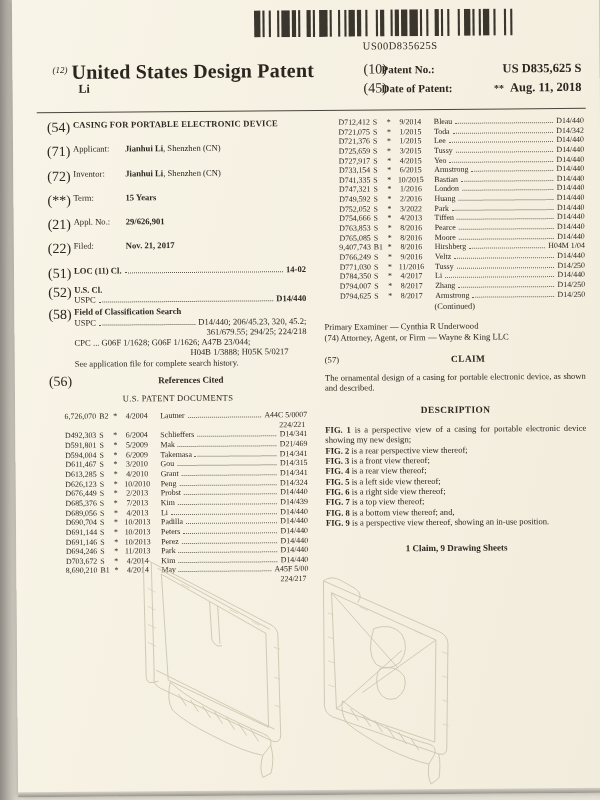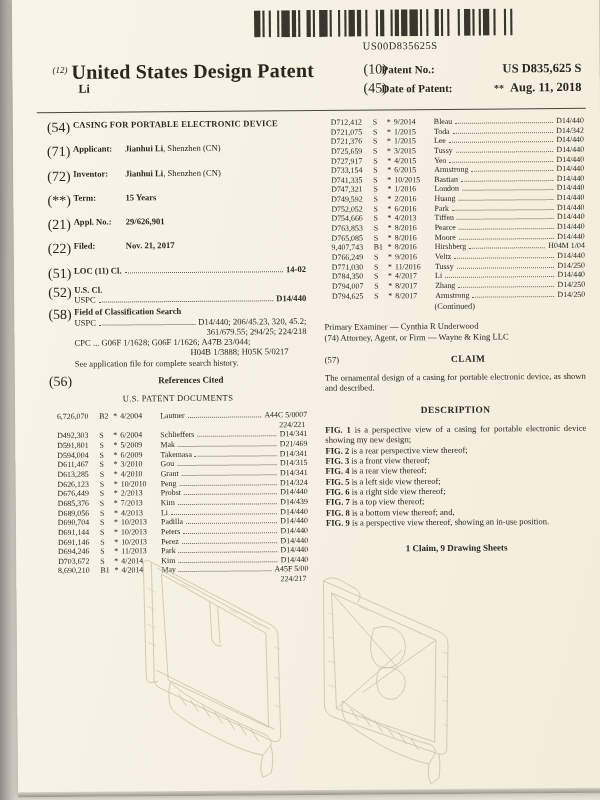--- a/index.html
+++ b/index.html
@@ -34,35 +34,35 @@
   .hdr-row .val{margin-left:auto;font-size:12.5px;font-weight:bold;white-space:nowrap;}
   .hdr-row .stars{font-size:10px;font-weight:bold;margin-right:6px;}
   .rule{position:absolute;top:113px;left:24px;right:14px;border-top:1.2px solid #4a453c;}
   
   .cols{position:absolute;top:121px;left:34px;right:16px;display:flex;gap:18px;}
   .col-l{width:258px;flex:0 0 258px;font-size:8.6px;line-height:1.2;}
   .col-r{flex:1;font-size:8.6px;line-height:1.2;}
   .field{display:flex;margin-bottom:7.5px;}
   .field .fcode{width:26px;flex:0 0 26px;font-size:14px;}
   .field .fbody{flex:1;}
-  .flabel{display:inline-block;width:52px;font-weight:bold;}
+  .flabel{display:inline-block;width:52px;}
   .b{font-weight:bold;}
   .f54-title{font-weight:bold;letter-spacing:.2px;}
   .leader{flex:1;border-bottom:1px dotted #5a564c;margin:0 3px 2px 3px;min-width:10px;}
   .lrow{display:flex;align-items:baseline;}
   .indent-right{text-align:right;}
   .refs-heading{text-align:center;font-weight:bold;margin:2px 0 6px 0;font-size:9px;}
   .usdocs{text-align:center;font-size:8.6px;margin-bottom:8px;letter-spacing:.3px;}
   
   .ref-list{font-size:7.9px;line-height:1.22;}
   .ref-row{display:flex;align-items:baseline;white-space:nowrap;}
-  .ref-row .rn{width:47px;text-align:center;flex:0 0 47px;}
+  .ref-row .rn{width:47px;text-align:right;flex:0 0 47px;}
   .ref-row .rk{width:14px;text-align:left;margin-left:3px;flex:0 0 14px;}
   .ref-row .rs{width:7px;flex:0 0 7px;}
-  .ref-row .rd{width:33px;text-align:left;flex:0 0 33px;}
+  .ref-row .rd{width:33px;text-align:center;flex:0 0 33px;}
   .ref-row .rname{margin-left:7px;}
   .ref-row .lead{flex:1;border-bottom:1px dotted #6a6458;margin:0 3px 2px 3px;}
   .ref-row .rc{text-align:right;}
   .ref-row2{text-align:right;padding-right:2px;}
   .continued{text-align:center;margin-top:2px;font-size:8.4px;}
   
   .exam{margin-top:9px;}
   .ital{}
   .claim-head{display:flex;margin-top:12px;margin-bottom:7px;}
   .claim-head .fcode{width:26px;flex:0 0 26px;}
@@ -475,21 +475,21 @@
     <span class="rd">2/2016</span>
     <span class="rname">Huang</span>
     <span class="lead"></span>
     <span class="rc">D14/440</span>
   </div>
 
   <div class="ref-row">
     <span class="rn">D752,052</span>
     <span class="rk">S</span>
     <span class="rs">*</span>
-    <span class="rd">6/2016</span>
+    <span class="rd">3/2022</span>
     <span class="rname">Park</span>
     <span class="lead"></span>
     <span class="rc">D14/440</span>
   </div>
 
   <div class="ref-row">
     <span class="rn">D754,666</span>
     <span class="rk">S</span>
     <span class="rs">*</span>
     <span class="rd">4/2013</span>

